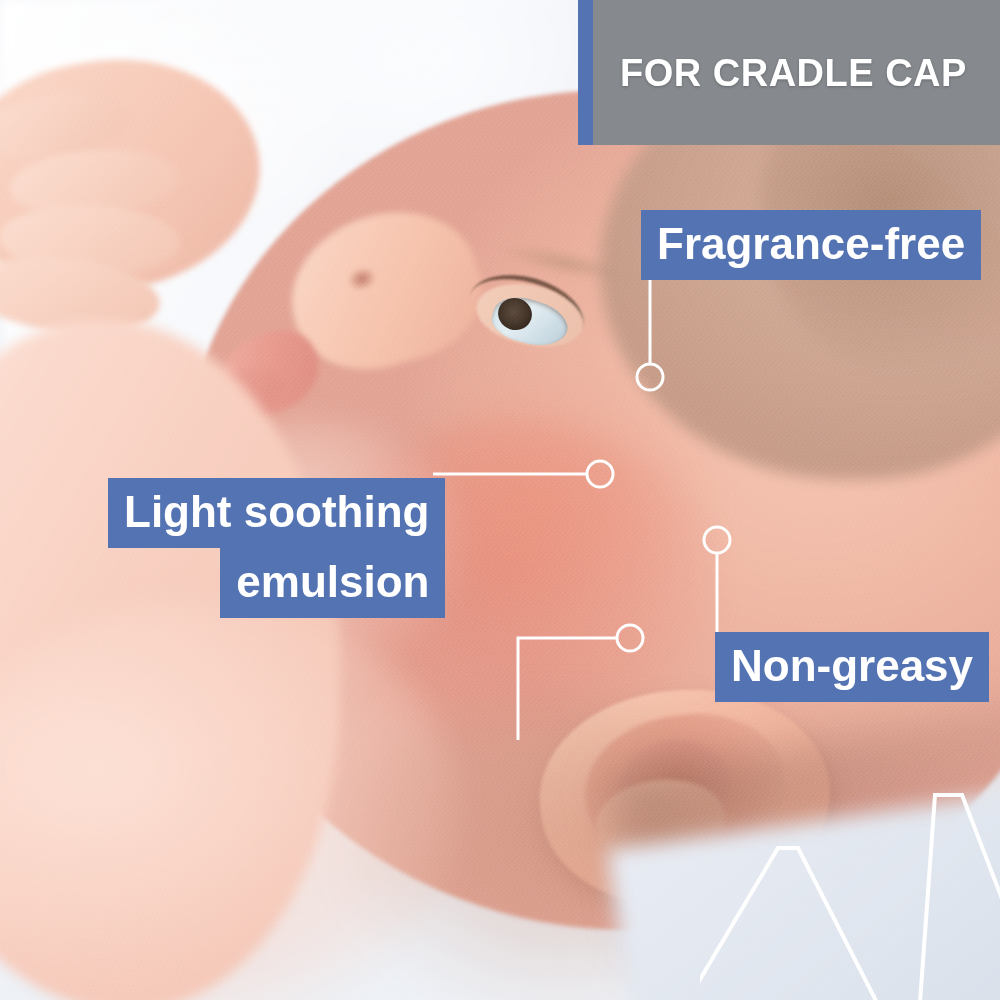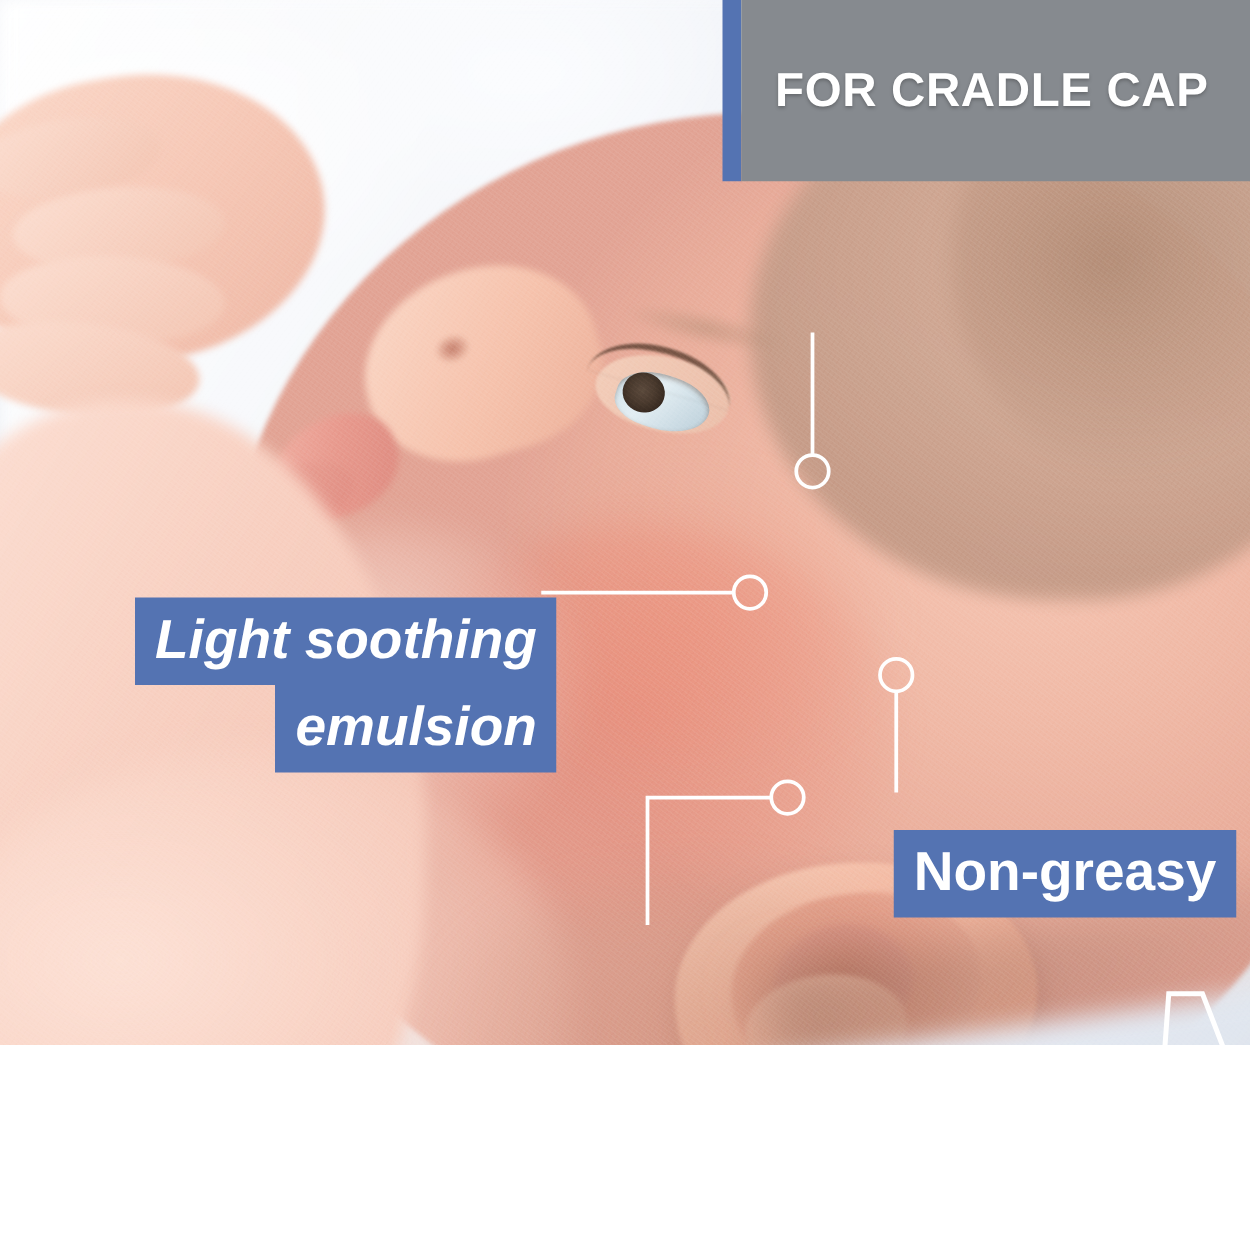--- a/index.html
+++ b/index.html
@@ -1,17 +1,17 @@
 <!DOCTYPE html>
 <html><head>
 <meta charset="utf-8">
 <style>
   html,body{margin:0;padding:0;background:#fff;}
   #stage{
-    position:relative;width:1000px;height:836px;overflow:hidden;
+    position:relative;width:1000px;height:1000px;overflow:hidden;
     font-family:"Liberation Sans","DejaVu Sans",sans-serif;
     background:#f3eeec;
   }
 
   
   .photo{position:absolute;inset:0;overflow:hidden;}
 
   
   .bed{
     position:absolute;inset:0;
@@ -232,25 +232,25 @@
     position:absolute;color:#ffffff;font-weight:bold;
     white-space:nowrap;line-height:1;
   }
   .label .ln{
     display:block;
     background:#5473b2;
     padding:12px 16px 14px 16px;
     box-sizing:border-box;
   }
   .lbl-fragrance{left:641px;top:210px;font-size:44px;}
-  .lbl-nongreasy{left:715px;top:632px;font-size:44px;margin-top:32px;}
+  .lbl-nongreasy{left:715px;top:632px;font-size:44px;}
   .lbl-lighttexture{left:222px;top:737px;font-size:44px;}
   .lbl-emulsion{left:108px;top:478px;font-size:44px;text-align:right;}
   .lbl-emulsion .ln{display:inline-block;}
-  .lbl-emulsion .row{display:block;font-style:italic;}
+  .lbl-emulsion .row{display:block;}
 
   
   .conn{position:absolute;left:0;top:0;width:1000px;height:1000px;pointer-events:none;}
 
   
   .zig{position:absolute;left:700px;top:760px;width:300px;height:240px;pointer-events:none;}
 </style>
 </head>
 <body>
 
@@ -307,20 +307,23 @@
     <line x1="717" y1="553" x2="717" y2="634" stroke="#ffffff" stroke-width="3"></line>
 
     <circle cx="630" cy="638" r="13" fill="none" stroke="#ffffff" stroke-width="3"></circle>
     <polyline points="617,638 518,638 518,740" fill="none" stroke="#ffffff" stroke-width="3"></polyline>
   </svg>
 
   <svg class="zig" viewBox="0 0 300 240">
     <polyline points="-30,270 78,88 98,88 195,278 198,278 218,270 235,35 262,35 345,250" fill="none" stroke="#ffffff" stroke-width="4" stroke-linejoin="miter"></polyline>
   </svg>
 
+  <div class="label lbl-fragrance">
+    <span class="ln" style="background: rgb(84, 115, 178); color: rgb(255, 255, 255);">Fragrance-free</span>
+  </div>
 
   <div class="label lbl-emulsion">
     <span class="row"><span class="ln" style="background: rgb(84, 115, 178); color: rgb(255, 255, 255);">Light soothing</span></span>
     <span class="row"><span class="ln" style="background: rgb(84, 115, 178); color: #ffffff;">emulsion</span></span>
   </div>
 
   <div class="label lbl-nongreasy">
     <span class="ln" style="background: rgb(84, 115, 178); color: rgb(255, 255, 255);">Non-greasy</span>
   </div>
 

